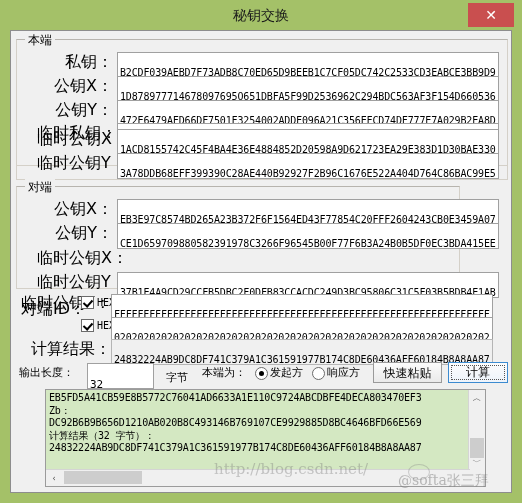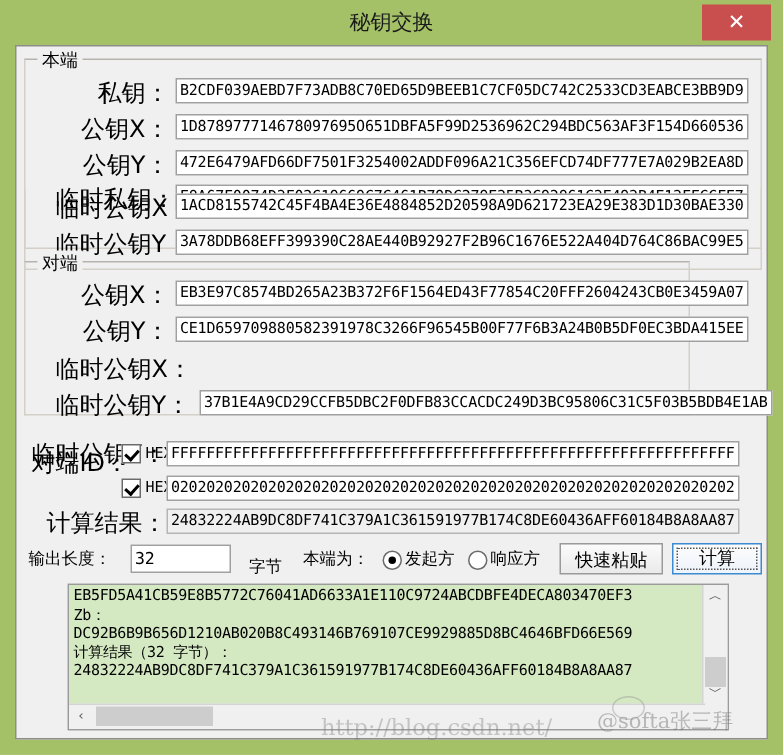--- a/index.html
+++ b/index.html
@@ -90,21 +90,21 @@
   }
   .fld-input {
     position: absolute;
     height: 17px;
     box-sizing: border-box;
     background: #ffffff;
     border: 1px solid #a0a0a0;
     font-family: "DejaVu Sans Mono", "Liberation Mono", monospace;
     font-size: 10px;
     line-height: 15px;
-    padding: 0 2px;
+    padding: 12px 2px;
     color: #000;
     white-space: nowrap;
     overflow: hidden;
     letter-spacing: -0.15px;
   }
   .fld-input.readonly {
     background: #f0f0f0;
     border: 1px solid #b5b5b5;
     color: #000;
   }
@@ -242,21 +242,21 @@
   }
 
   
   .watermark {
     position: absolute;
     font-family: "DejaVu Serif", "Liberation Serif", serif;
     color: rgba(120,120,120,0.38);
     white-space: nowrap;
     pointer-events: none;
   }
-  .wm-url { left: 214px; top: 476px; font-size: 15px; }
+  .wm-url { left: 214px; top: 460px; font-size: 15px; }
   .wm-id  { left: 398px; top: 472px; font-size: 14px; color: rgba(110,110,110,0.45); }
   .wm-logo {
     position: absolute;
     left: 408px; top: 464px;
     width: 20px; height: 14px;
     border-radius: 50%;
     border: 1px solid rgba(130,130,130,0.35);
     pointer-events: none;
   }
 </style>
@@ -289,33 +289,33 @@
     </div>
 
     <div class="groupbox" style="left:5px; top:95px; width:492px; height:54px; border-top:none;">
       <span class="fld-label" style="left:20px; top:5px; width:76px;">临时公钥X：</span>
       <div class="fld-input" style="left:100px; top:3px; width:382px;">1ACD8155742C45F4BA4E36E4884852D20598A9D621723EA29E383D1D30BAE330</div>
 
       <span class="fld-label" style="left:20px; top:29px; width:76px;">临时公钥Y：</span>
       <div class="fld-input" style="left:100px; top:27px; width:382px;">3A78DDB68EFF399390C28AE440B92927F2B96C1676E522A404D764C86BAC99E5</div>
     </div>
 
-    <div class="groupbox" style="left:5px; top:143px; width:444px; height:103px;">
+    <div class="groupbox" style="left:5px; top:155px; width:444px; height:103px;">
       <span class="group-legend">对端</span>
 
       <span class="fld-label" style="left:20px; top:14px; width:76px;">公钥X：</span>
       <div class="fld-input" style="left:100px; top:12px; width:382px;">EB3E97C8574BD265A23B372F6F1564ED43F77854C20FFF2604243CB0E3459A07</div>
 
       <span class="fld-label" style="left:20px; top:38px; width:76px;">公钥Y：</span>
       <div class="fld-input" style="left:100px; top:36px; width:382px;">CE1D659709880582391978C3266F96545B00F77F6B3A24B0B5DF0EC3BDA415EE</div>
 
       <span class="fld-label" style="left:20px; top:63px; width:76px;">临时公钥X：</span>
 
       <span class="fld-label" style="left:20px; top:87px; width:76px;">临时公钥Y：</span>
-      <div class="fld-input" style="left:100px; top:85px; width:382px;margin-left:16px;">37B1E4A9CD29CCFB5DBC2F0DFB83CCACDC249D3BC95806C31C5F03B5BDB4E1AB</div>
+      <div class="fld-input" style="left:100px; top:85px; width:382px;">37B1E4A9CD29CCFB5DBC2F0DFB83CCACDC249D3BC95806C31C5F03B5BDB4E1AB</div>
     </div>
 
     <span class="fld-label" style="left:10px; top:264px; width:58px;">临时公钥Y：</span>
     <div class="cbox" style="left:70px; top:265px;"></div>
     <span class="cbox-text" style="left:86px; top:265px;">HEX</span>
     <div class="fld-input" style="left:100px; top:263px; width:382px;">FFFFFFFFFFFFFFFFFFFFFFFFFFFFFFFFFFFFFFFFFFFFFFFFFFFFFFFFFFFFFFFF</div>
 
     <span class="fld-label" style="left:10px; top:270px; width:58px;">对端ID：</span>
     <div class="cbox" style="left:70px; top:288px;"></div>
     <span class="cbox-text" style="left:86px; top:288px;">HEX</span>

